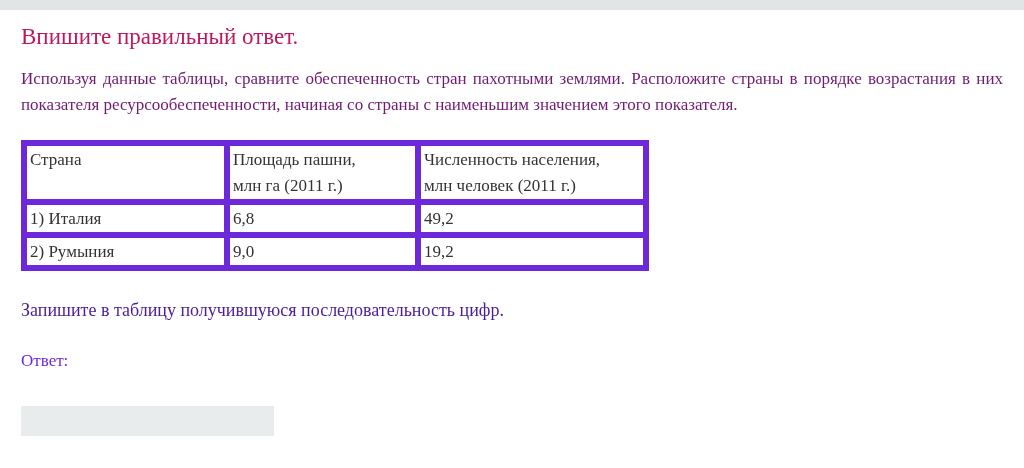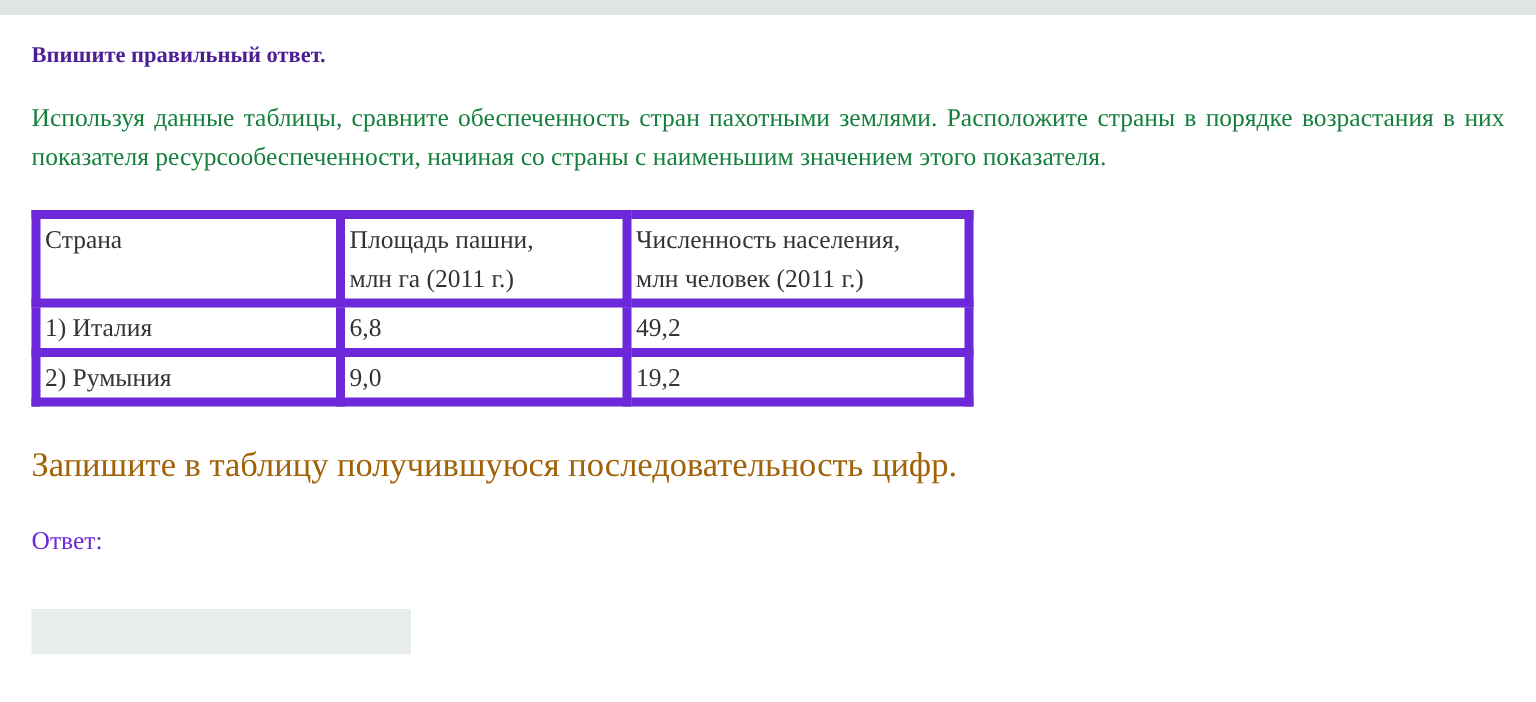--- a/index.html
+++ b/index.html
@@ -15,31 +15,31 @@
   .topbar {
     width: 100%;
     height: 10px;
     background: #e1e5e5;
   }
   .content {
     padding: 0 21px;
   }
   .heading {
     margin: 18px 0 0 0;
-    font-size: 15px;
-    font-weight: bold;
+    font-size: 23px;
+    font-weight: normal;
     line-height: 18px;
-    color: #4c1d95;
+    color: #be185d;
   }
   .instruction {
     margin: 20px 0 0 0;
     font-size: 17px;
     line-height: 26px;
     text-align: justify;
-    color: #15803d;
+    color: #701a75;
   }
   table.data-table {
     margin-top: 22px;
     border-collapse: collapse;
     border: 2px solid #1a1a1a;
     table-layout: fixed;
     width: 622px;
     font-size: 17px;
     color: #333333;
   }
@@ -53,23 +53,23 @@
     vertical-align: top;
     padding: 1px 3px 0 3px;
     line-height: 26px;
     overflow: hidden;
     white-space: nowrap;
   }
   table.data-table thead th { height: 52px; }
   table.data-table tbody td { height: 26px; }
   .note {
     margin: 30px 0 0 0;
-    font-size: 23px;
+    font-size: 18px;
     line-height: 18px;
-    color: #a16207;
+    color: #4c1d95;
   }
   .answer-label {
     margin: 33px 0 0 0;
     font-size: 17px;
     line-height: 18px;
     color: #6d28d9;
   }
   .answer-input {
     display: block;
     margin-top: 36px;

